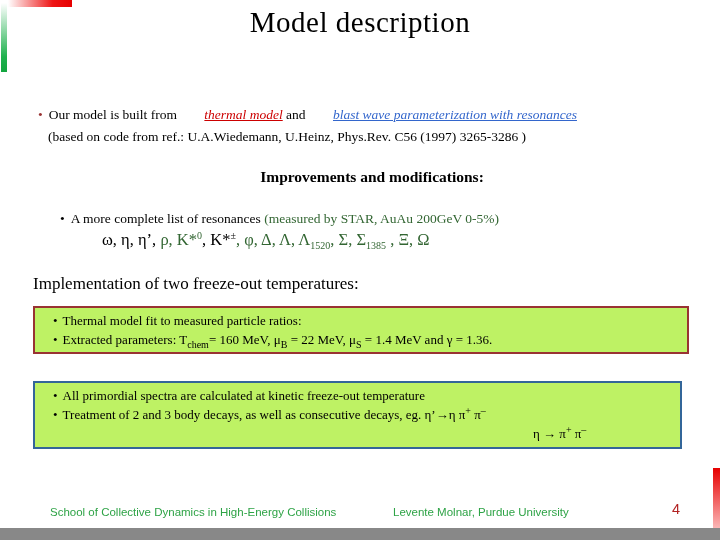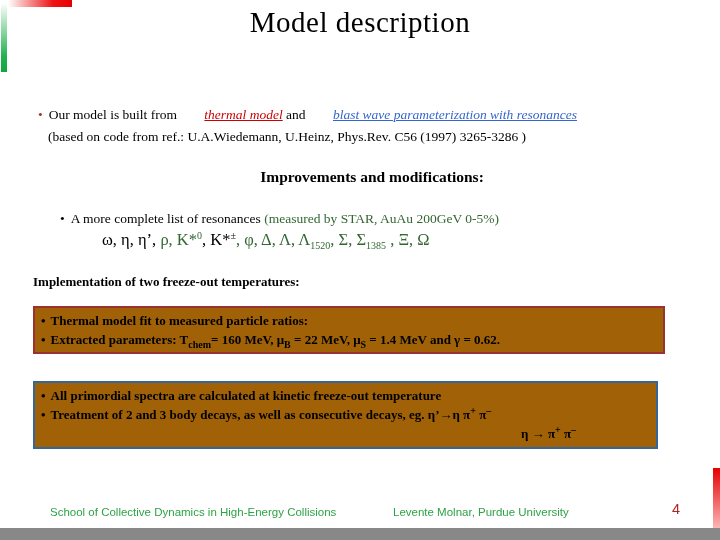--- a/index.html
+++ b/index.html
@@ -35,24 +35,24 @@
                        font-size:13.5px; white-space:nowrap;margin-left:22px; }
   .bullet-resonances .marker { color:#000; margin-right:6px; }
   .green-text { color:#336633; }
 
   .symbols { position:absolute; left:102px; top:230px; font-size:16.5px; white-space:nowrap; }
   .sym-black { color:#000000;text-align:center; }
   .sym-green { color:#336633; }
   .sup { font-size:10px; vertical-align:super; line-height:0; }
   .sub { font-size:10px; vertical-align:sub;  line-height:0; }
 
-  .freezeout { position:absolute; left:33px; top:274px; font-size:13px;font-weight:bold; }
+  .freezeout { position:absolute; left:33px; top:274px; font-size:17px; }
 
   .txtbox { position:absolute; left:33px; font-size:13px; line-height:19px;
-            padding:3px 6px; white-space:nowrap; background:#a16207;font-weight:bold; }
+            padding:3px 18px; white-space:nowrap; background:#bef264; }
   .box-thermal { top:306px; width:616px; border:2px solid #993333; }
   .box-spectra { top:381px; width:609px; height:58px; border:2px solid #336699; }
   .txtbox .marker { color:#000; margin-right:5px; }
   .decay-line3 { padding-left:480px; }
 
   .footer-left   { position:absolute; left:30px;  top:506px; font-family:"Liberation Sans",sans-serif;
                    font-size:11.5px; color:#2ea346;margin-left:20px; }
   .footer-center { position:absolute; left:393px; top:506px; font-family:"Liberation Sans",sans-serif;
                    font-size:11.5px; color:#2ea346; }
   .page-number   { position:absolute; left:672px; top:501px; font-family:"Liberation Sans",sans-serif;
@@ -82,21 +82,21 @@
   </div>
 
   <div class="symbols">
     <span class="sym-black">ω, η, η’, </span><span class="sym-green"><span>ρ, K*</span><span class="sup">0</span></span><span class="sym-black"><span>, K*</span><span class="sup">±</span></span><span class="sym-green"><span>, φ, Δ, Λ, Λ</span><span class="sub">1520</span><span>, Σ, Σ</span><span class="sub">1385</span><span> , Ξ, Ω</span></span>
   </div>
 
   <div class="freezeout">Implementation of two freeze-out temperatures:</div>
 
   <div class="txtbox box-thermal">
     <div><span class="marker">•</span><span>Thermal model fit to measured particle ratios:</span></div>
-    <div><span class="marker">•</span><span>Extracted parameters: T</span><span class="sub">chem</span><span>= 160 MeV, μ</span><span class="sub">B</span><span> = 22 MeV, μ</span><span class="sub">S</span><span> = 1.4 MeV and γ = 0.62.</span></div>
+    <div><span class="marker">•</span><span>Extracted parameters: T</span><span class="sub">chem</span><span>= 160 MeV, μ</span><span class="sub">B</span><span> = 22 MeV, μ</span><span class="sub">S</span><span> = 1.4 MeV and γ = 1.36.</span></div>
   </div>
 
   <div class="txtbox box-spectra">
     <div><span class="marker">•</span><span>All primordial spectra are calculated at kinetic freeze-out temperature</span></div>
     <div><span class="marker">•</span><span>Treatment of 2 and 3 body decays, as well as consecutive decays, eg. η’→η π</span><span class="sup">+</span><span> π</span><span class="sup">–</span></div>
     <div class="decay-line3"><span>η → π</span><span class="sup">+</span><span> π</span><span class="sup">–</span></div>
   </div>
 
   <div class="footer-left">School of Collective Dynamics in High-Energy Collisions</div>
   <div class="footer-center">Levente Molnar, Purdue University</div>

